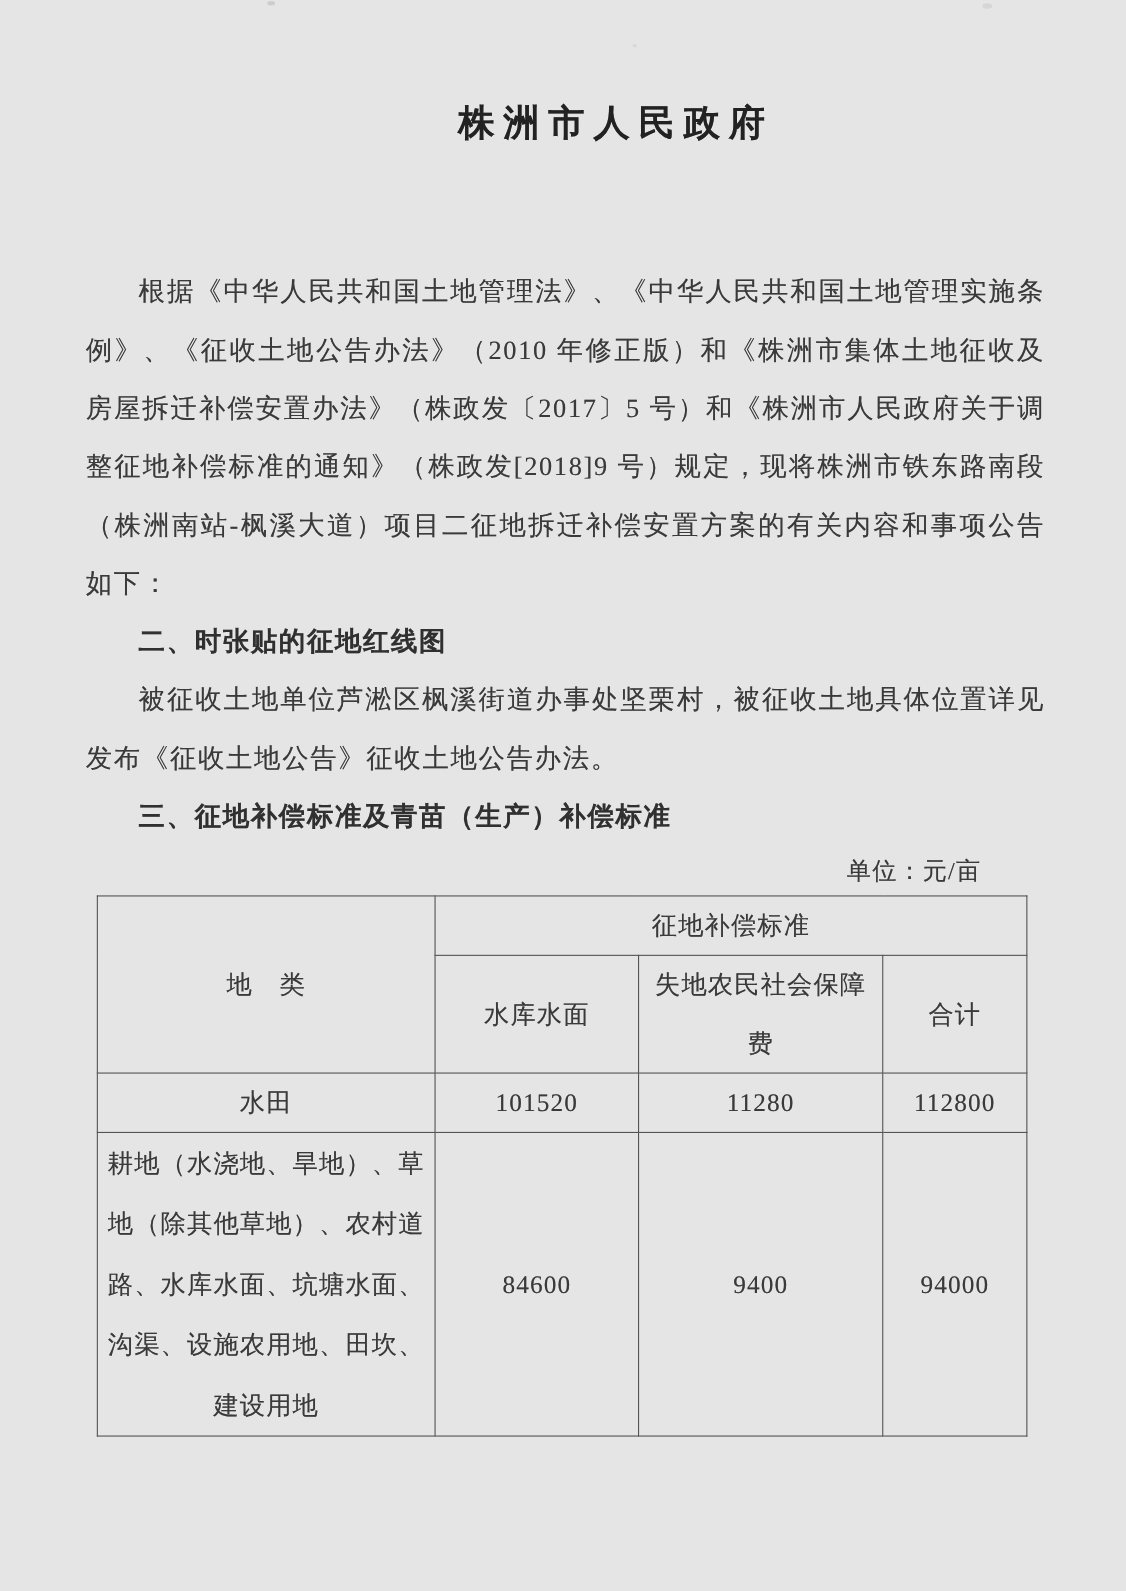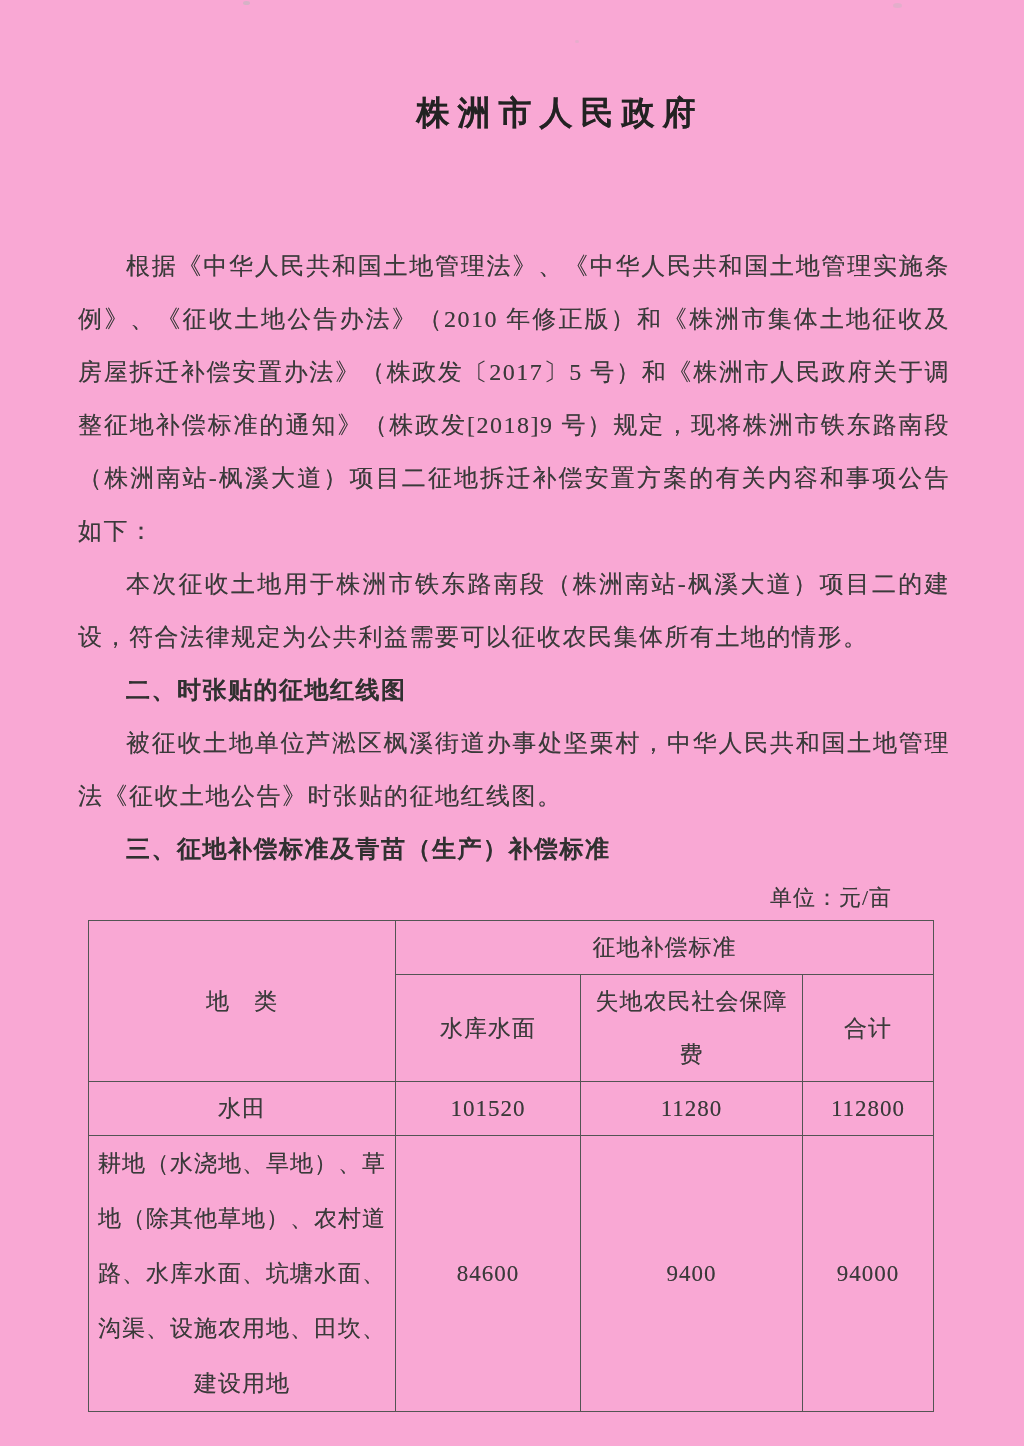--- a/index.html
+++ b/index.html
@@ -4,21 +4,21 @@
 <style>
   html, body {
     margin: 0;
     padding: 0;
     background: #ffffff;
   }
   .page {
     position: relative;
     width: 1024px;
     height: 1446px;
-    background: #f9a8d4;
+    background: #e5e5e5;
     overflow: hidden;
     font-family: "Liberation Serif", "DejaVu Serif", serif;
     color: #383838;
   }
   
   .speck {
     position: absolute;
     background: #b9b9b9;
     border-radius: 50%;
     opacity: .55;
@@ -126,24 +126,23 @@
   <div class="speck s3"></div>
 
   <div class="title-block">
     <div class="title-line1">株洲市人民政府</div>
   </div>
 
   <div class="content">
 
     <p class="indent">根据《中华人民共和国土地管理法》、《中华人民共和国土地管理实施条例》、《征收土地公告办法》（2010 年修正版）和《株洲市集体土地征收及房屋拆迁补偿安置办法》（株政发〔2017〕5 号）和《株洲市人民政府关于调整征地补偿标准的通知》（株政发[2018]9 号）规定，现将株洲市铁东路南段（株洲南站-枫溪大道）项目二征地拆迁补偿安置方案的有关内容和事项公告如下：</p>
 
-    <p class="indent">本次征收土地用于株洲市铁东路南段（株洲南站-枫溪大道）项目二的建设，符合法律规定为公共利益需要可以征收农民集体所有土地的情形。</p>
 
     <h3 class="indent">二、时张贴的征地红线图</h3>
-    <p class="indent">被征收土地单位芦淞区枫溪街道办事处坚栗村，中华人民共和国土地管理法《征收土地公告》时张贴的征地红线图。</p>
+    <p class="indent">被征收土地单位芦淞区枫溪街道办事处坚栗村，被征收土地具体位置详见发布《征收土地公告》征收土地公告办法。</p>
 
     <h3 class="indent">三、征地补偿标准及青苗（生产）补偿标准</h3>
 
     <div class="unit-label">单位：元/亩</div>
 
     <table class="comp-table">
       <colgroup>
         <col class="col-land">
         <col class="col-comp">
         <col class="col-ss">

